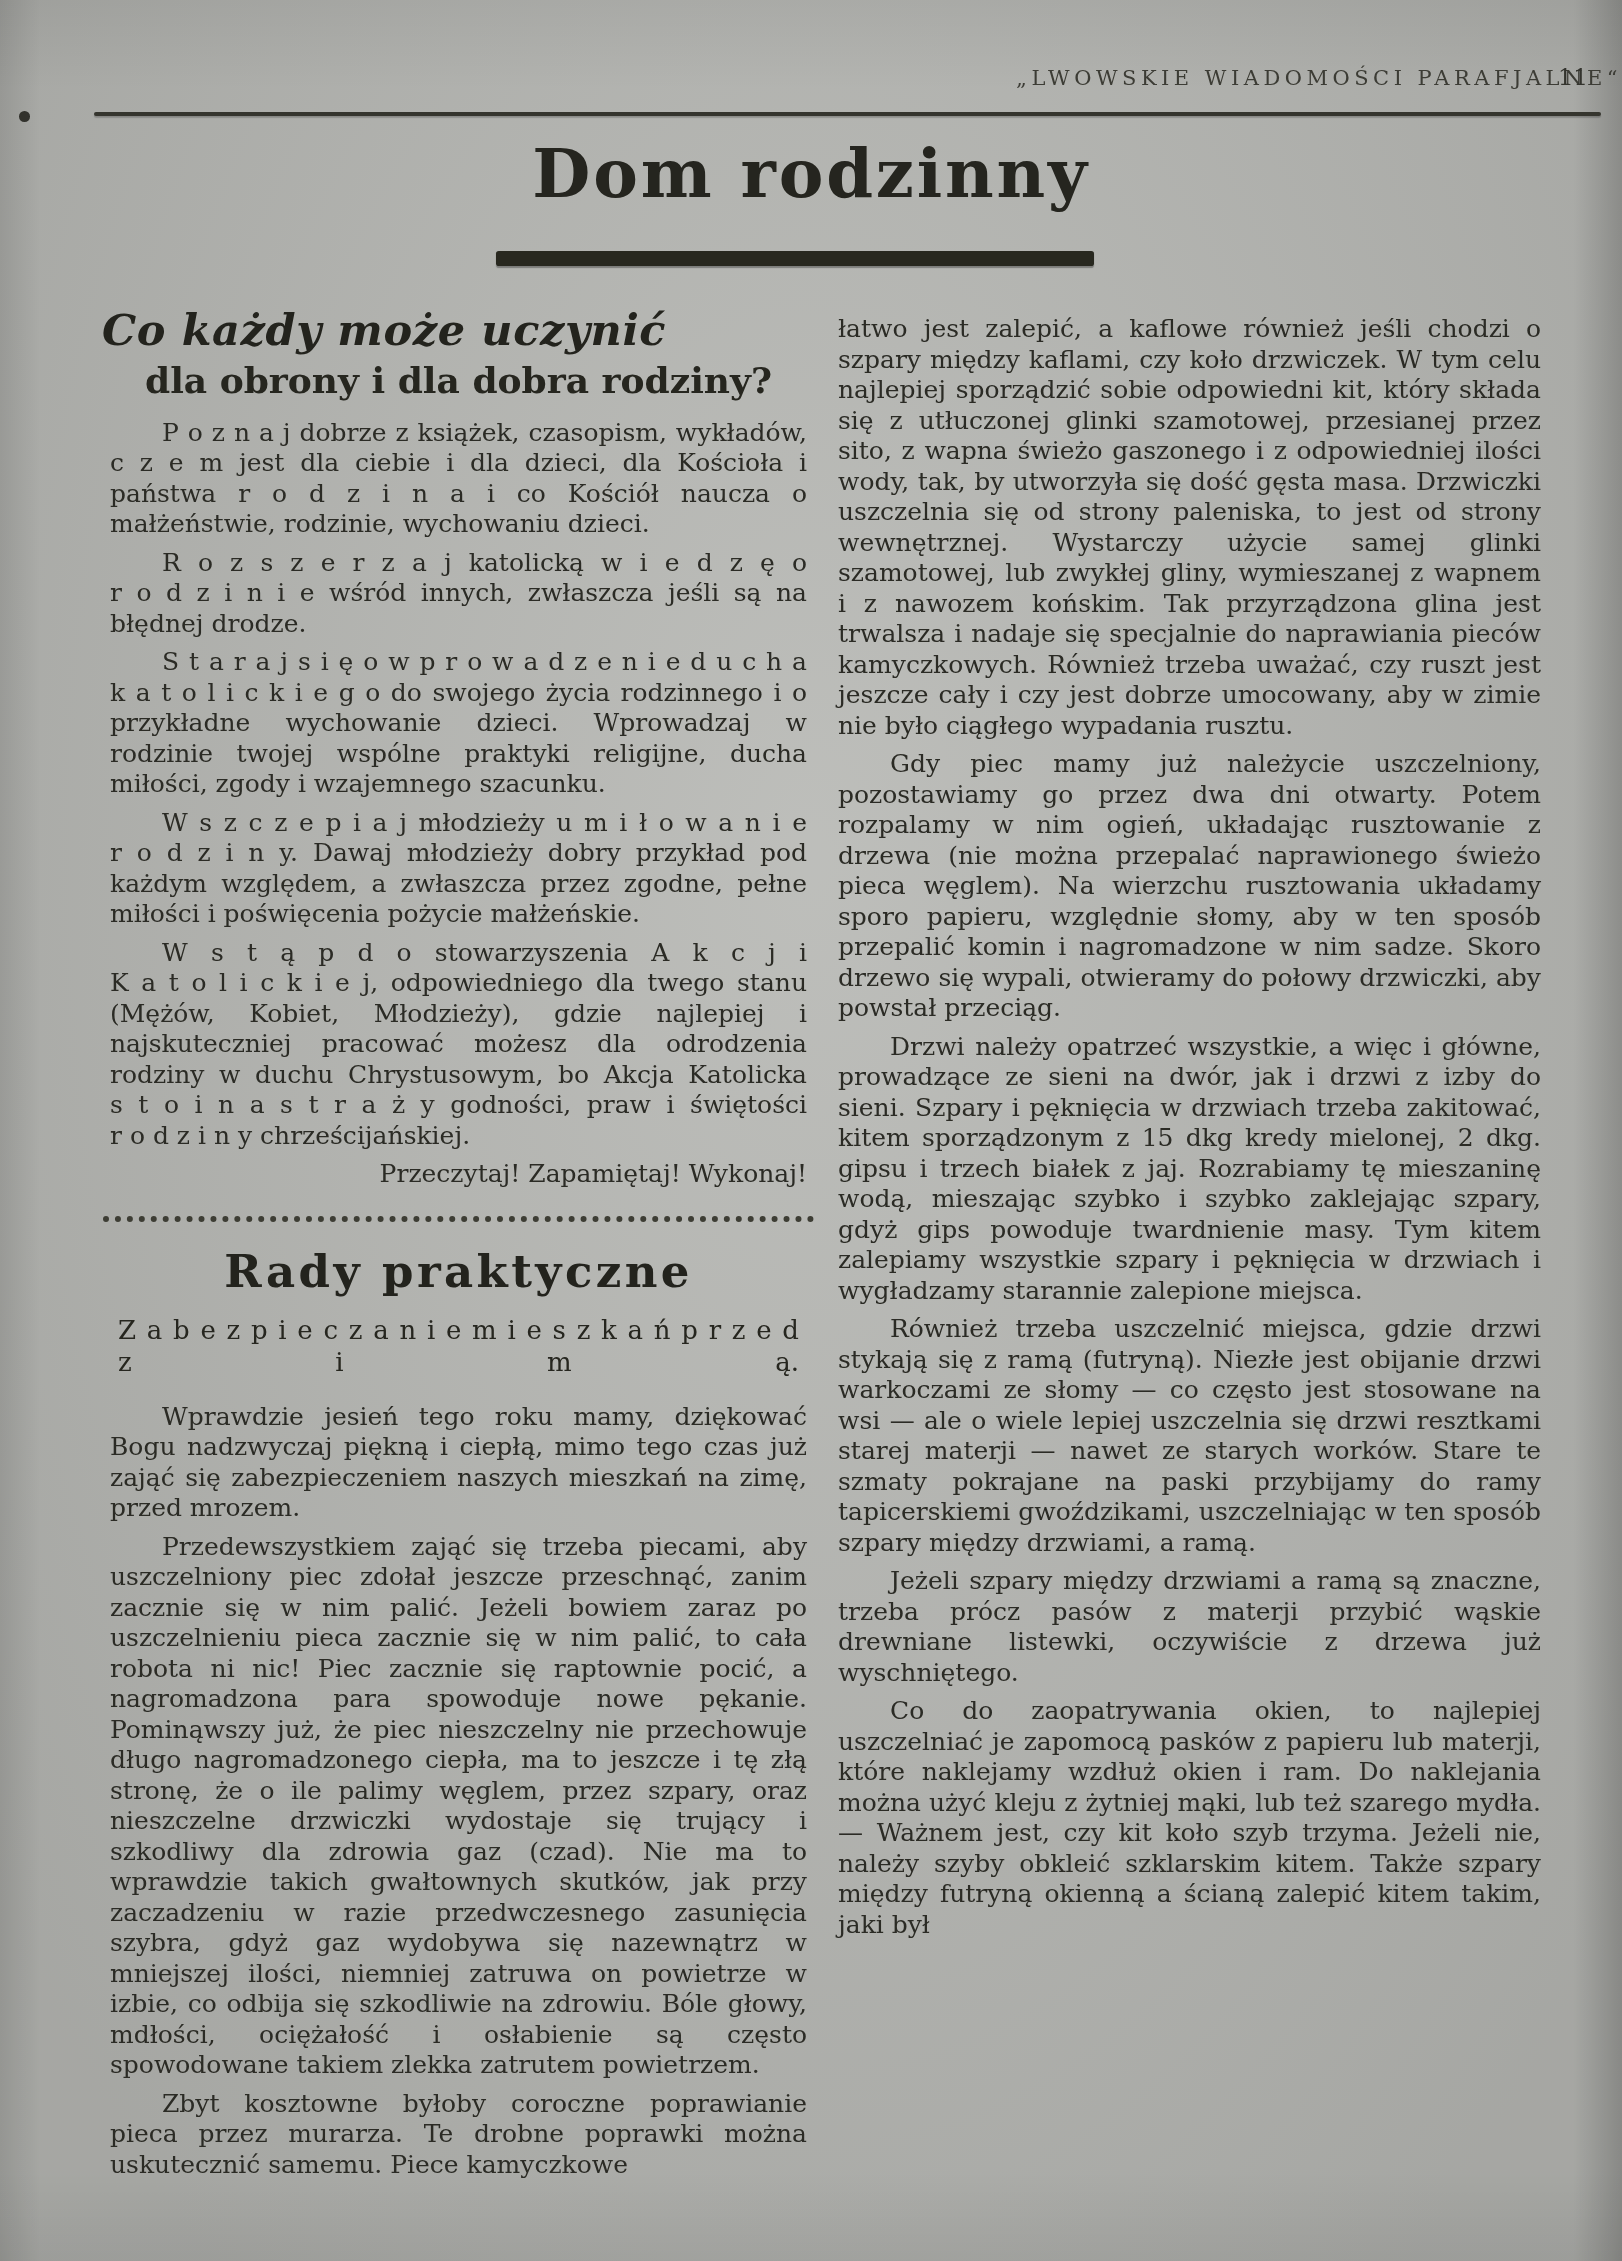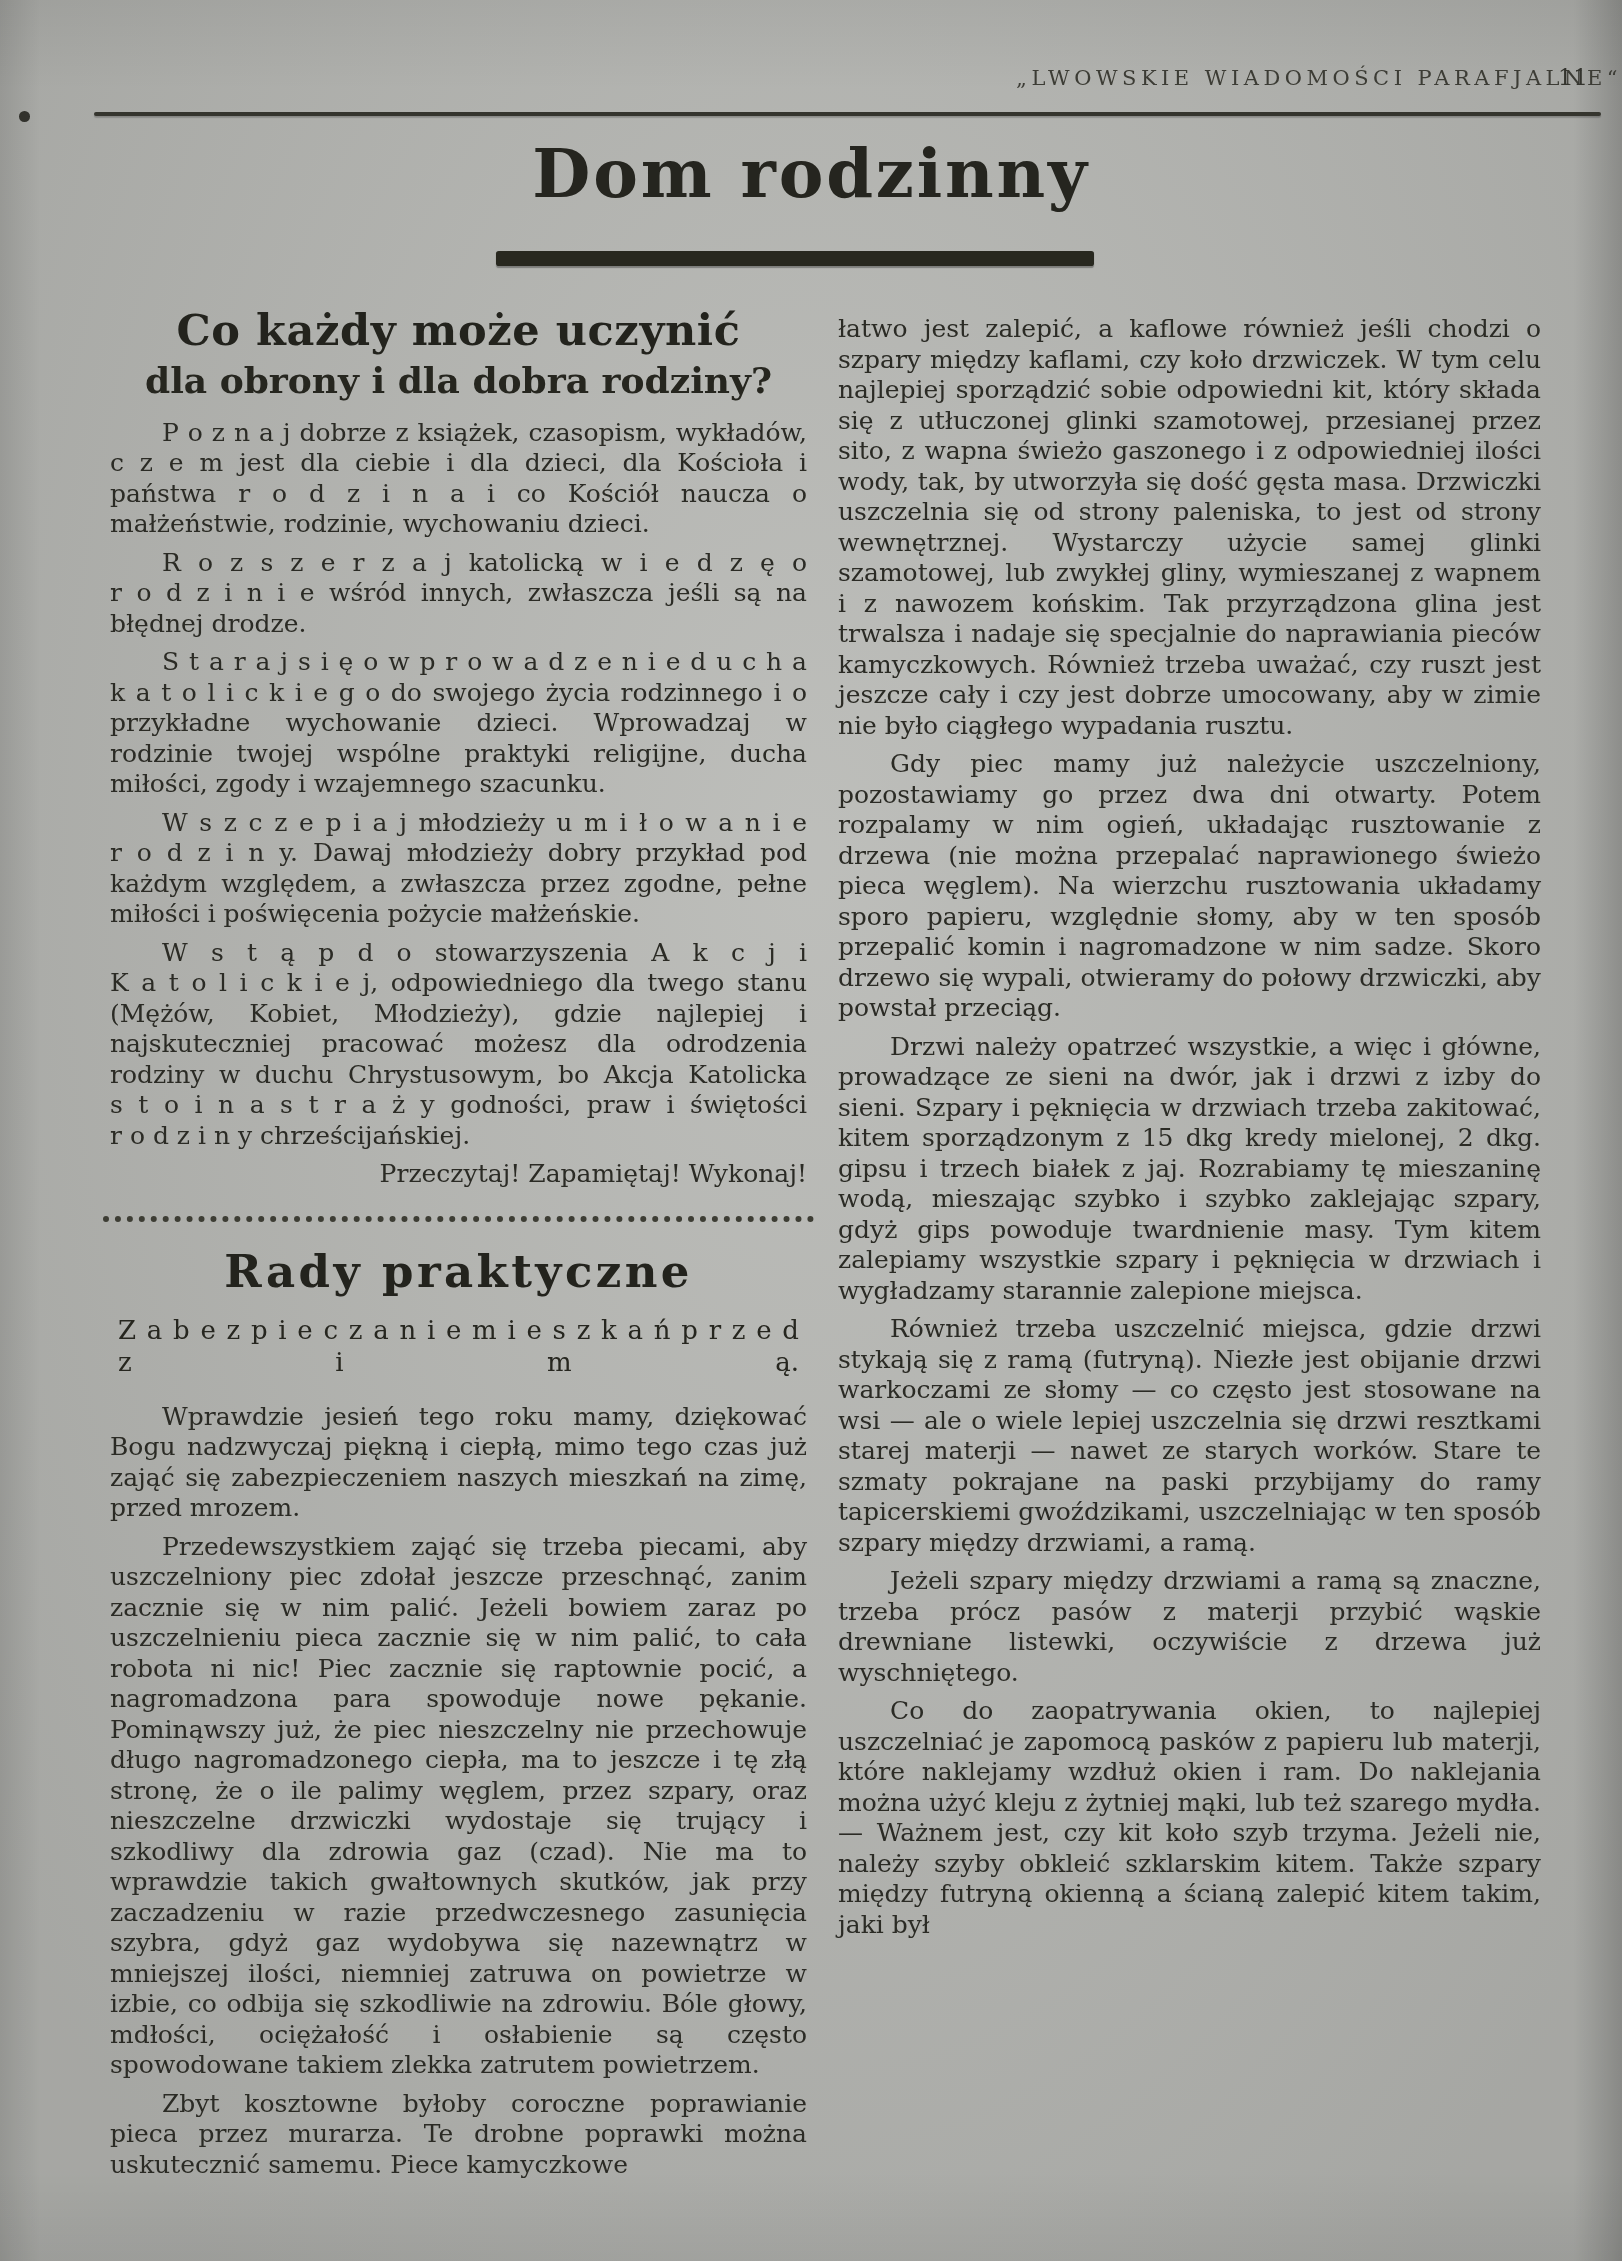--- a/index.html
+++ b/index.html
@@ -51,23 +51,23 @@
     position:absolute;top:306px;
     font-size:25px;line-height:30.5px;
     text-align:justify;color:#2b2b25;
   }
   .col-left{left:102px;width:713px;}
   .col-right{left:830px;width:719px;}
   .col p{margin:8px;text-indent:52px;}
   .col p.noindent{text-indent:0;}
   .col p.closing{text-indent:85px;text-align:right;}
   h2.a1-heading{
-    margin:0 0 9px;text-align:center;
+    margin:0 0 9px;text-align:left;
     font-size:43px;line-height:49px;font-weight:700;
-    letter-spacing:0.6px;color:#23231d;text-indent:0;
+    letter-spacing:0.6px;color:#23231d;text-indent:0;font-style:italic;
   }
   h3.a1-subheading{
     margin:0 0 21.5px;text-align:center;
     font-size:36px;line-height:32px;font-weight:700;color:#26261f;
   }
   .divider{
     margin:26px 1.1px 24px;height:0;
     border-top:6.2px dotted #3d3d34;
     filter:blur(0.2px);
   }

